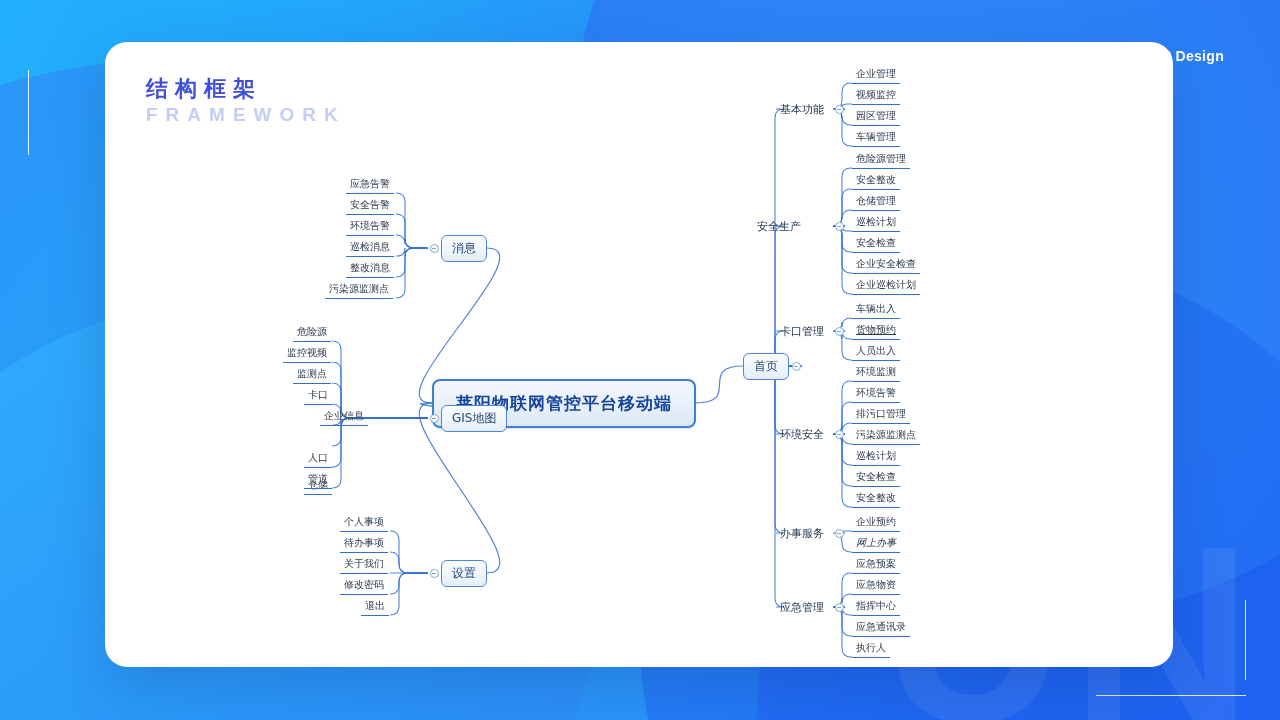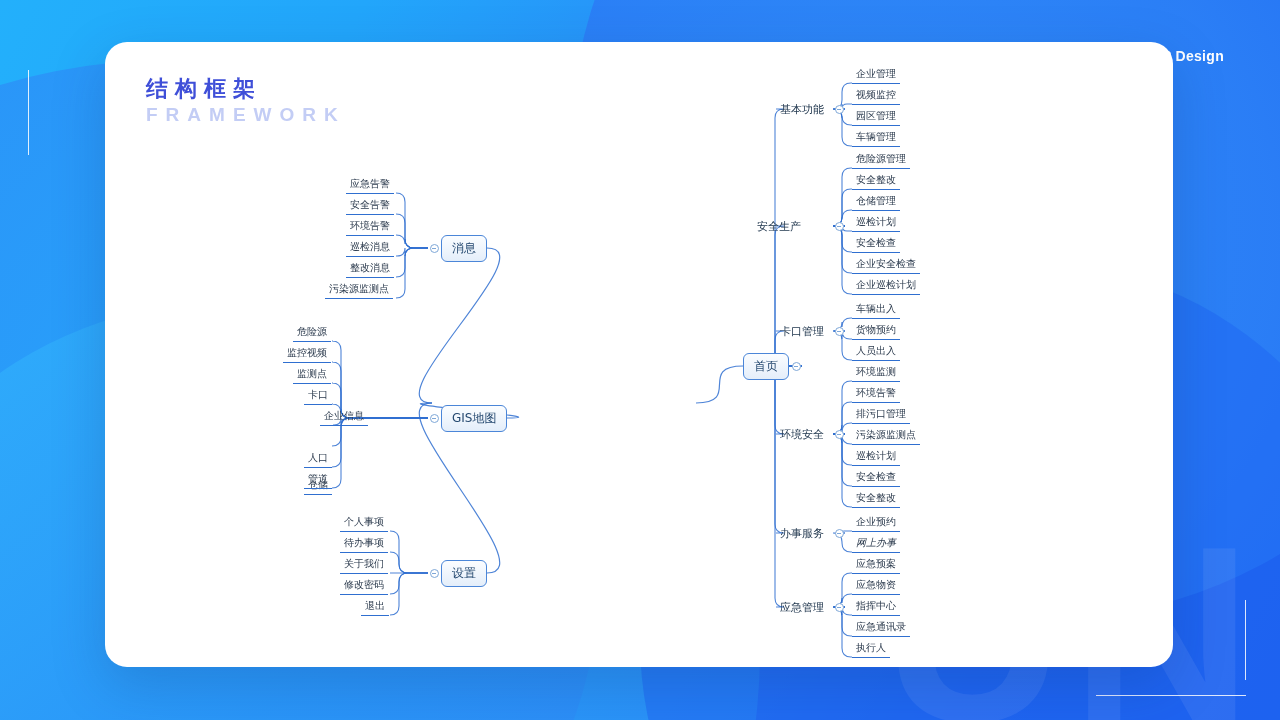--- a/index.html
+++ b/index.html
@@ -187,41 +187,42 @@
           <path d="M 323 376 L 245 376 Q 236 376 236 385 L 236 395 Q 236 404 227 404 L 228 404" fill="none" stroke="#2f6fd0" stroke-width="1.1" opacity="0.85"></path>
           <path d="M 323 376 L 245 376 Q 236 376 236 385 L 236 416 Q 236 425 227 425 L 228 425" fill="none" stroke="#2f6fd0" stroke-width="1.1" opacity="0.85"></path>
           <path d="M 323 376 L 245 376 Q 236 376 236 385 L 236 437 Q 236 446 227 446 L 228 446" fill="none" stroke="#2f6fd0" stroke-width="1.1" opacity="0.85"></path>
           <path d="M 327 361 C 267 361, 442 531, 382 531" fill="none" stroke="#2f6fd0" stroke-width="1.2" opacity="0.85"></path>
           <path d="M 323 531 L 303 531 Q 294 531 294 522 L 294 498 Q 294 489 285 489 L 285 489" fill="none" stroke="#2f6fd0" stroke-width="1.1" opacity="0.85"></path>
           <path d="M 323 531 L 303 531 Q 294 531 294 522 L 294 519 Q 294 510 285 510 L 285 510" fill="none" stroke="#2f6fd0" stroke-width="1.1" opacity="0.85"></path>
           <path d="M 323 531 L 285 531" fill="none" stroke="#2f6fd0" stroke-width="1.1" opacity="0.85"></path>
           <path d="M 323 531 L 303 531 Q 294 531 294 540 L 294 543 Q 294 552 285 552 L 285 552" fill="none" stroke="#2f6fd0" stroke-width="1.1" opacity="0.85"></path>
           <path d="M 323 531 L 303 531 Q 294 531 294 540 L 294 564 Q 294 573 285 573 L 285 573" fill="none" stroke="#2f6fd0" stroke-width="1.1" opacity="0.85"></path>
         </svg>
+    <div class="node node-root" style="left: 327px; top: 336.5px;">莱阳物联网管控平台移动端</div>
         <div class="node node-box" style="left: 638px; top: 310.5px;">首页</div>
         <div class="toggle" style="left: 686.5px; top: 319.5px;"></div>
         <div class="node node-mid" style="left: 671px; top: 57.5px;">基本功能</div>
         <div class="toggle" style="left: 729.5px; top: 62.5px;"></div>
         <div class="node node-leaf" style="left: 747px; top: 24px;">企业管理</div>
         <div class="node node-leaf" style="left: 747px; top: 45px;">视频监控</div>
         <div class="node node-leaf" style="left: 747px; top: 66px;">园区管理</div>
         <div class="node node-leaf" style="left: 747px; top: 87px;">车辆管理</div>
         <div class="node node-mid" style="left: 648px; top: 174.5px;">安全生产</div>
         <div class="toggle" style="left: 729.5px; top: 179.5px;"></div>
         <div class="node node-leaf" style="left: 747px; top: 109px;">危险源管理</div>
         <div class="node node-leaf" style="left: 747px; top: 130px;">安全整改</div>
         <div class="node node-leaf" style="left: 747px; top: 151px;">仓储管理</div>
         <div class="node node-leaf" style="left: 747px; top: 172px;">巡检计划</div>
         <div class="node node-leaf" style="left: 747px; top: 193px;">安全检查</div>
         <div class="node node-leaf" style="left: 747px; top: 214px;">企业安全检查</div>
         <div class="node node-leaf" style="left: 747px; top: 235px;">企业巡检计划</div>
         <div class="node node-mid" style="left: 671px; top: 279.5px;">卡口管理</div>
         <div class="toggle" style="left: 729.5px; top: 284.5px;"></div>
         <div class="node node-leaf" style="left: 747px; top: 259px;">车辆出入</div>
-        <div class="node node-leaf" style="left: 747px; top: 280px;">货物预约</div>
+        <div class="node node-leaf" style="left: 747px; top: 280px; text-decoration: underline;">货物预约</div>
         <div class="node node-leaf" style="left: 747px; top: 301px; text-align: right;">人员出入</div>
         <div class="node node-mid" style="left: 671px; top: 382.5px;">环境安全</div>
         <div class="toggle" style="left: 729.5px; top: 387.5px;"></div>
         <div class="node node-leaf" style="left: 747px; top: 322px;">环境监测</div>
         <div class="node node-leaf" style="left: 747px; top: 343px;">环境告警</div>
         <div class="node node-leaf" style="left: 747px; top: 364px;">排污口管理</div>
         <div class="node node-leaf" style="left: 747px; top: 385px;">污染源监测点</div>
         <div class="node node-leaf" style="left: 747px; top: 406px;">巡检计划</div>
         <div class="node node-leaf" style="left: 747px; top: 427px;">安全检查</div>
         <div class="node node-leaf" style="left: 747px; top: 448px;">安全整改</div>

